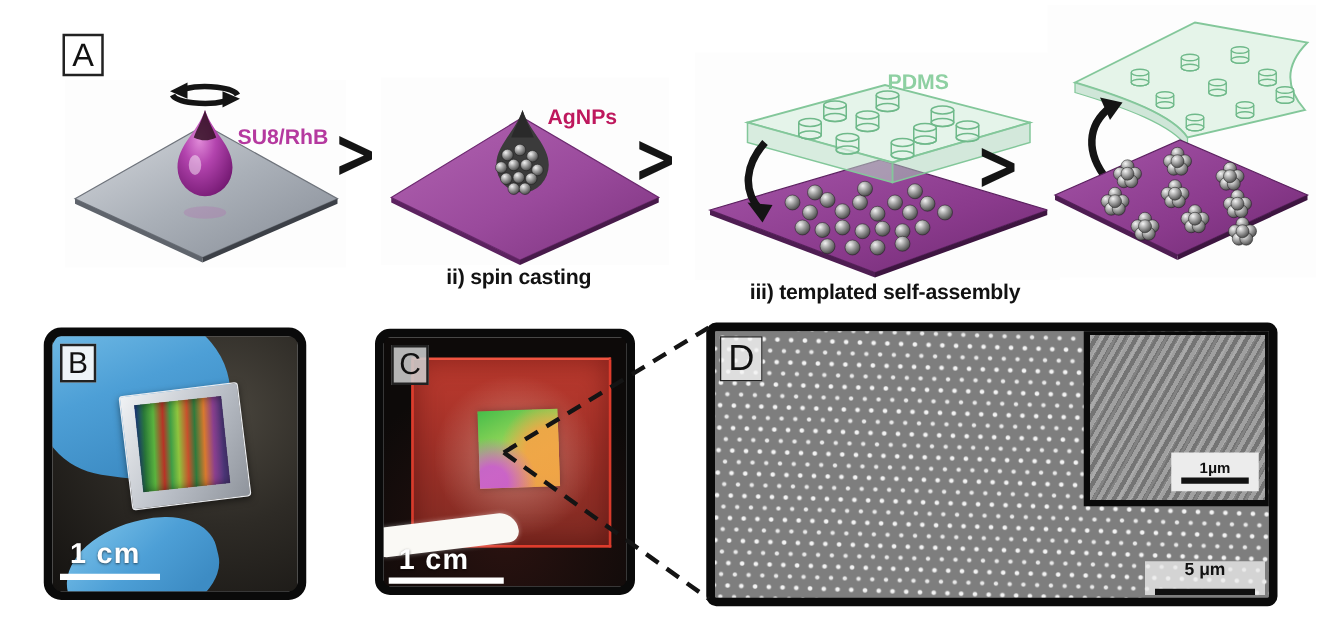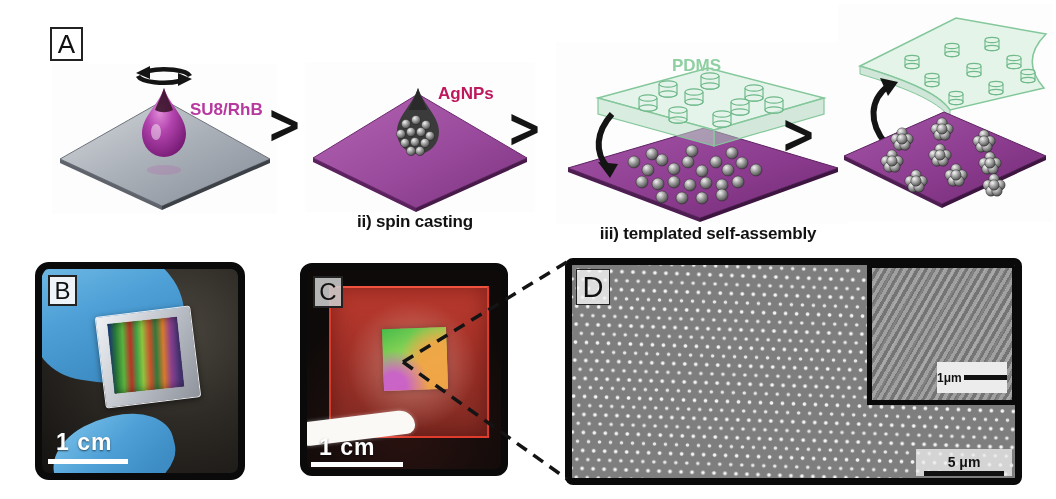--- a/index.html
+++ b/index.html
@@ -88,25 +88,25 @@
     background-position:0 0, 5.5px 9px;
   }
   .inset {
     right:-2px; top:-2px; width:150px; height:142px; border:5px solid #0a0a0a;
     background:
       repeating-linear-gradient(118deg, rgba(255,255,255,0.10) 0 2px, rgba(255,255,255,0) 2px 9px),
       repeating-linear-gradient(120deg, #a0a0a0 0 3.5px, #747474 3.5px 7px);
     z-index:4;
   }
   .inset-scale { right:5px; bottom:7px; width:70px; height:31px; background:#ececec;
-    display:flex; flex-direction:row; align-items:center; justify-content:center; gap:2px; }
+    display:flex; flex-direction:column; align-items:center; justify-content:center; gap:2px; }
   .inset-scale .t { font-size:12px; font-weight:bold; color:#111; line-height:12px; }
   .blackbar { background:#111; height:5px; }
   .d-scale { right:3px; top:184px; width:96px; height:27px; background:rgba(236,236,236,0.78);
-    display:flex; flex-direction:column; align-items:center; justify-content:flex-end; gap:2px; z-index:4; }
+    display:flex; flex-direction:column; align-items:center; justify-content:space-between; gap:2px; z-index:4; }
   .d-scale .t { font-size:14px; font-weight:bold; color:#111; line-height:13px; }
 
   .overlay { left:0; top:0; width:1056px; height:499px; pointer-events:none; z-index:8; }
 </style>
 </head>
 <body>
 
 <div class="fig">
 
   <div class="abs lblbox" style="left:50px; top:27px; width:33px; height:34px;">A</div>
@@ -242,21 +242,21 @@
         <use href="#cyl3" x="184" y="60"></use>
       <use href="#cyl3" x="122" y="68"></use>
         <use href="#cyl3" x="166" y="72"></use>
         <use href="#cyl3" x="218" y="58"></use>
     </g>
     <g>
       <path d="M56,72 C40,90 38,110 52,126" fill="none" stroke="#141414" stroke-width="6"></path>
       <polygon points="42,120 54,136 62,122" fill="#141414"></polygon>
     </g>
   </svg>
-  <span class="abs anno anno-pdms" style="left:672px; top:56px;">PDMS</span>
+  <span class="abs anno anno-pdms" style="left:710px; top:56px;">PDMS</span>
   <div class="abs caption" style="left:588px; top:224px; width:240px;">iii) templated self-assembly</div>
 
   <span class="abs chev" style="left:780px; top:112px;">&gt;</span>
 
   <svg class="abs step" style="left:838px; top:4px;" width="215" height="218" viewBox="0 0 215 218">
     <defs>
       <linearGradient id="s4sub" x1="0" y1="0" x2="1" y2="1">
         <stop offset="0" stop-color="#a555a8"></stop>
           <stop offset="0.6" stop-color="#8a3a8c"></stop>
           <stop offset="1" stop-color="#6f2a72"></stop>

